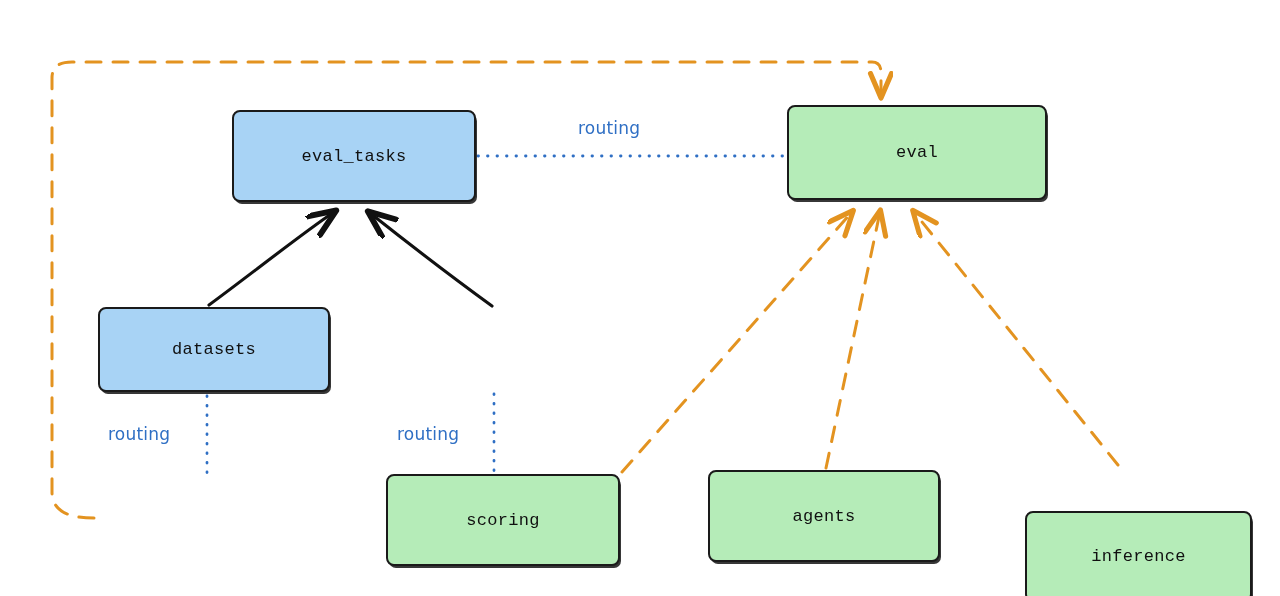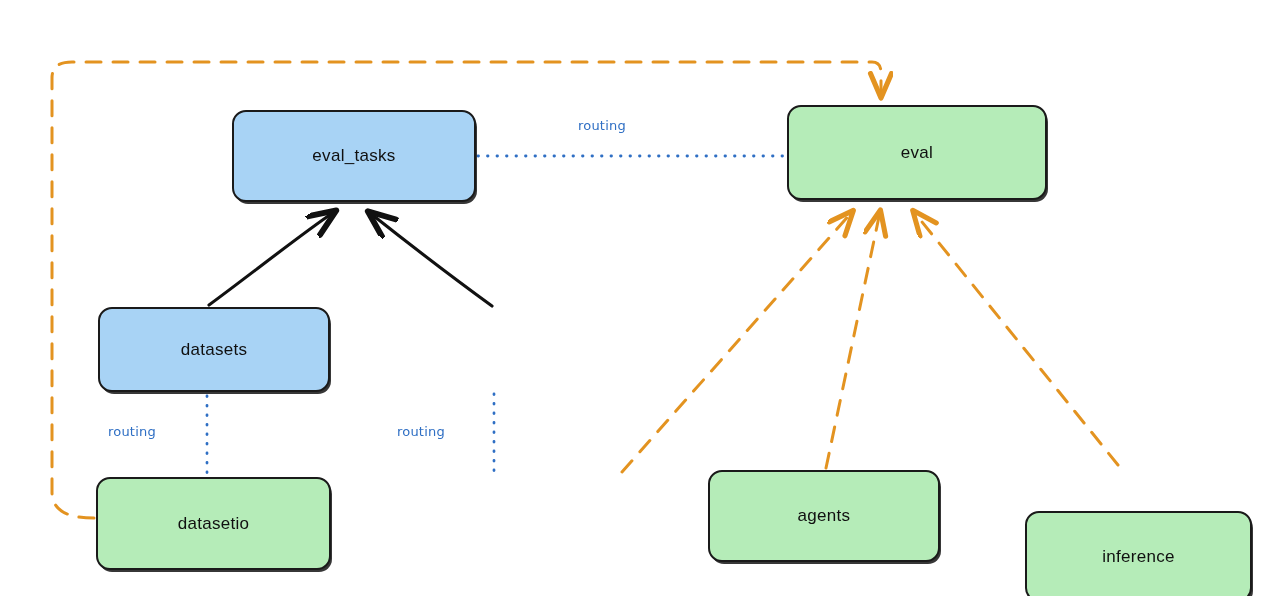--- a/index.html
+++ b/index.html
@@ -24,37 +24,37 @@
     width: 1280px;
     height: 596px;
   }
   .node {
     position: absolute;
     display: flex;
     align-items: center;
     justify-content: center;
     box-sizing: border-box;
     border: 2.6px solid #1a1a1a;
-    border-radius: 14px;
-    font-family: Liberation Sans, sans-serif;
+    border-radius: 8px;
+    font-family: Liberation Mono, monospace;
     font-size: 17px;
     color: #101010;
     letter-spacing: 0.3px;
     box-shadow: 2px 3px 0 -1px rgba(20,20,20,0.85);
   }
   .node.blue {
     background: #a8d3f5;
   }
   .node.green {
     background: #b5ecb8;
   }
   .edge-label {
     position: absolute;
     font-family: "DejaVu Sans", sans-serif;
-    font-size: 13px;
+    font-size: 17px;
     color: #2f6fc4;
     white-space: nowrap;
     letter-spacing: 0.2px;
   }
 </style>
 </head>
 <body>
 
 <div id="canvas">
 
@@ -93,24 +93,24 @@
 
   <div class="node green" style="left:787px;top:105px;width:260px;height:95px;">
     <span>eval</span>
   </div>
 
   <div class="node blue" style="left:98px;top:307px;width:232px;height:85px;text-align:right;">
     <span>datasets</span>
   </div>
 
 
-  <div class="node green" style="left:96px;top:477px;width:235px;height:93px;">
-    <span>datasetio</span>
+
+  <div class="node green" style="left:386px;top:474px;width:234px;height:92px;">
+    <span>scoring</span>
   </div>
-
 
   <div class="node green" style="left:708px;top:470px;width:232px;height:92px;text-align:right;">
     <span>agents</span>
   </div>
 
   <div class="node green" style="left:1025px;top:467px;width:227px;height:91px;margin-top:44px;">
     <span>inference</span>
   </div>
 
   <div class="edge-label" style="left:578px;top:118px;">routing</div>

